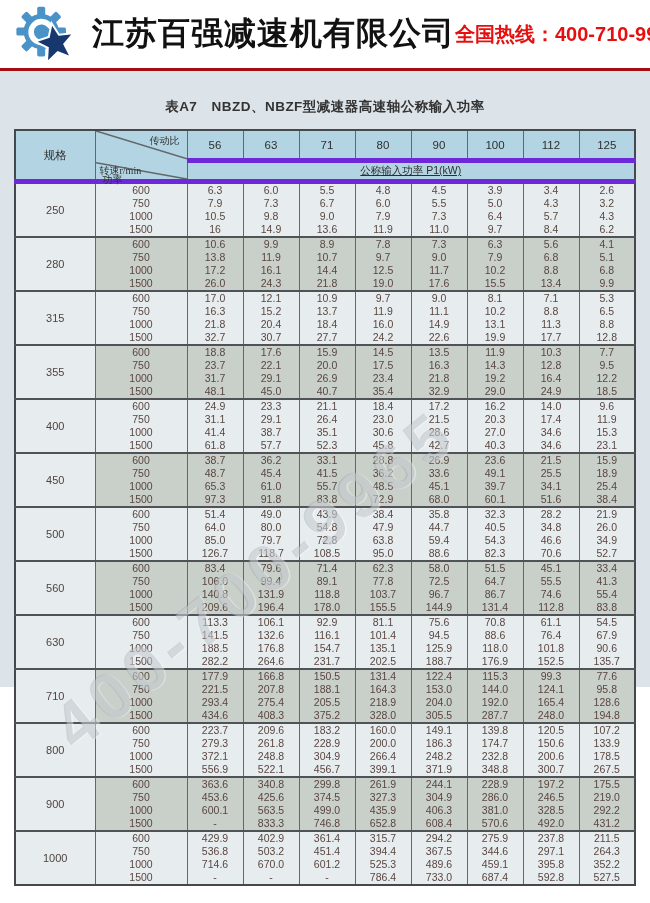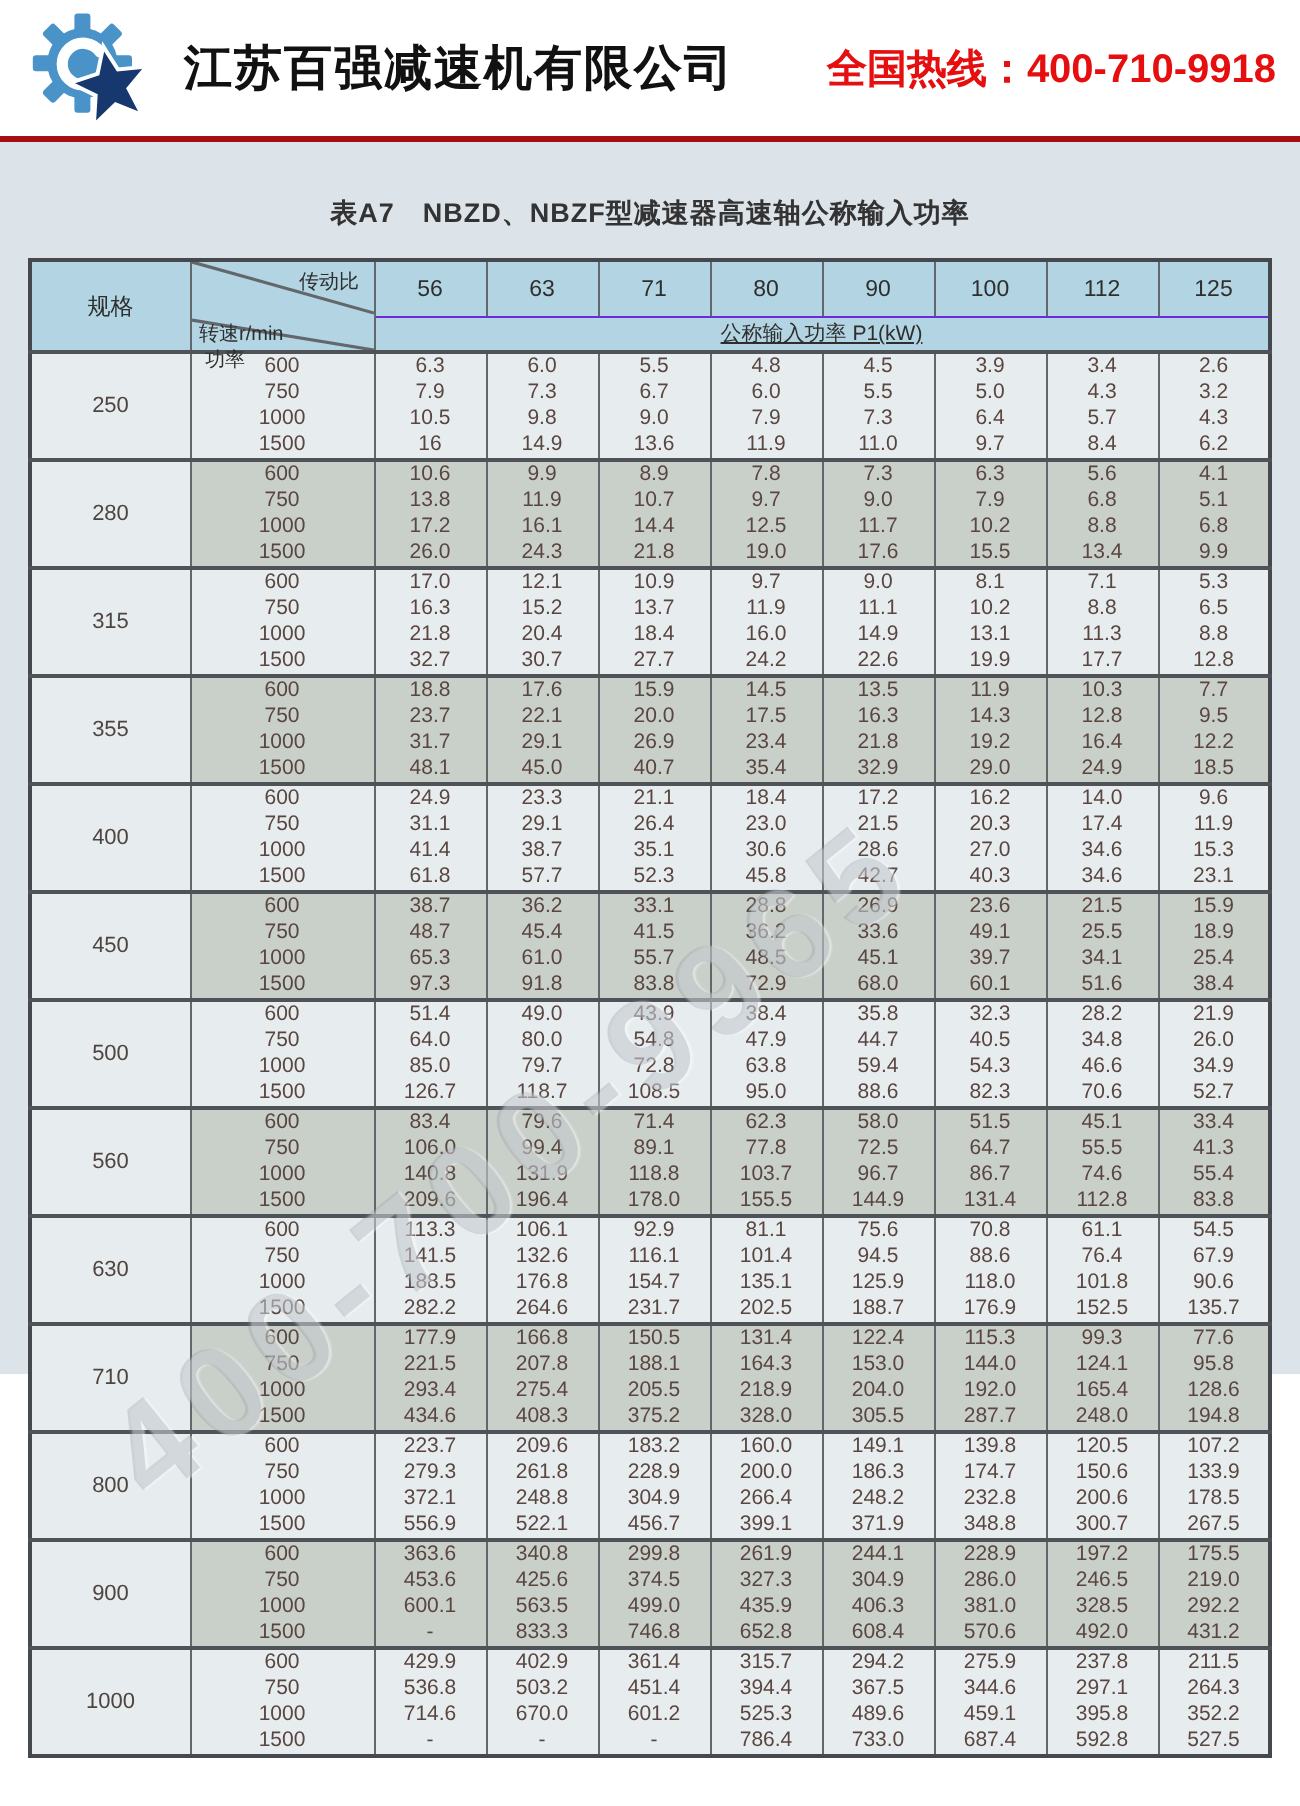--- a/index.html
+++ b/index.html
@@ -8,21 +8,21 @@
     font-family:"Liberation Sans","DejaVu Sans",sans-serif;
     background:#ffffff;position:relative;
   }
   
   .topbar{
     height:68px;background:#ffffff;display:flex;align-items:center;
     padding:0 8px 0 6px;box-sizing:border-box;
   }
   .logo{width:84px;height:64px;flex:0 0 auto;display:block;}
   .company{
-    margin:0 0 0 2px;font-size:24px;font-weight:bold;color:#111;
+    margin:0 0 0 2px;font-size:32px;font-weight:bold;color:#111;
     letter-spacing:1px;white-space:nowrap;
   }
   .hotline{
     margin-left:auto;font-size:20px;font-weight:bold;color:#e60f0f;
     white-space:nowrap;padding-right:4px;
   }
   .redline{height:3px;background:#a40d12;}
   
   .content{
     background:#dde4e9;height:616px;box-sizing:border-box;padding-top:27px;
@@ -37,30 +37,30 @@
     border:2px solid #45484c;background:#e7edef;
   }
   col.c-spec{width:80px;}
   col.c-speed{width:92px;}
   th,td{
     border-left:1px solid #62676b;border-right:1px solid #62676b;
     text-align:center;padding:0;font-weight:normal;
   }
   thead th{
     background:#b3d5e3;color:#2e2e2e;font-size:11.5px;
-    border-bottom:1px solid #6d28d9;
+    border-bottom:5px solid #6d28d9;
   }
   thead tr:first-child th{height:27px;}
   thead th.sub{height:16px;font-size:10.5px;text-decoration:underline;}
   th.diag{position:relative;padding:0;}
   th.diag svg{position:absolute;left:0;top:0;width:100%;height:100%;}
   th.diag .lbl{position:absolute;font-size:10px;color:#2e2e2e;}
   th.diag .lbl-ratio{top:3px;right:7px;}
   th.diag .lbl-power{top:11px;left:7px;margin-top:31px;}
-  th.diag .lbl-speed{bottom:1px;left:4px;}
+  th.diag .lbl-speed{bottom:1px;left:4px;font-family:Liberation Serif, serif;}
   tbody td{
     height:13px;font-size:10.5px;line-height:1;color:#5a4640;
   }
   tbody td.spec{font-size:11px;color:#4e4440;}
   tr.g-first td{border-top:2px solid #4f5358;}
   tr.g-light td{background:#e7edef;}
   tr.g-dark td{background:#c9cfc9;}
   tbody td.spec{background:inherit;}
   .watermark{
     position:absolute;left:48px;top:568px;

